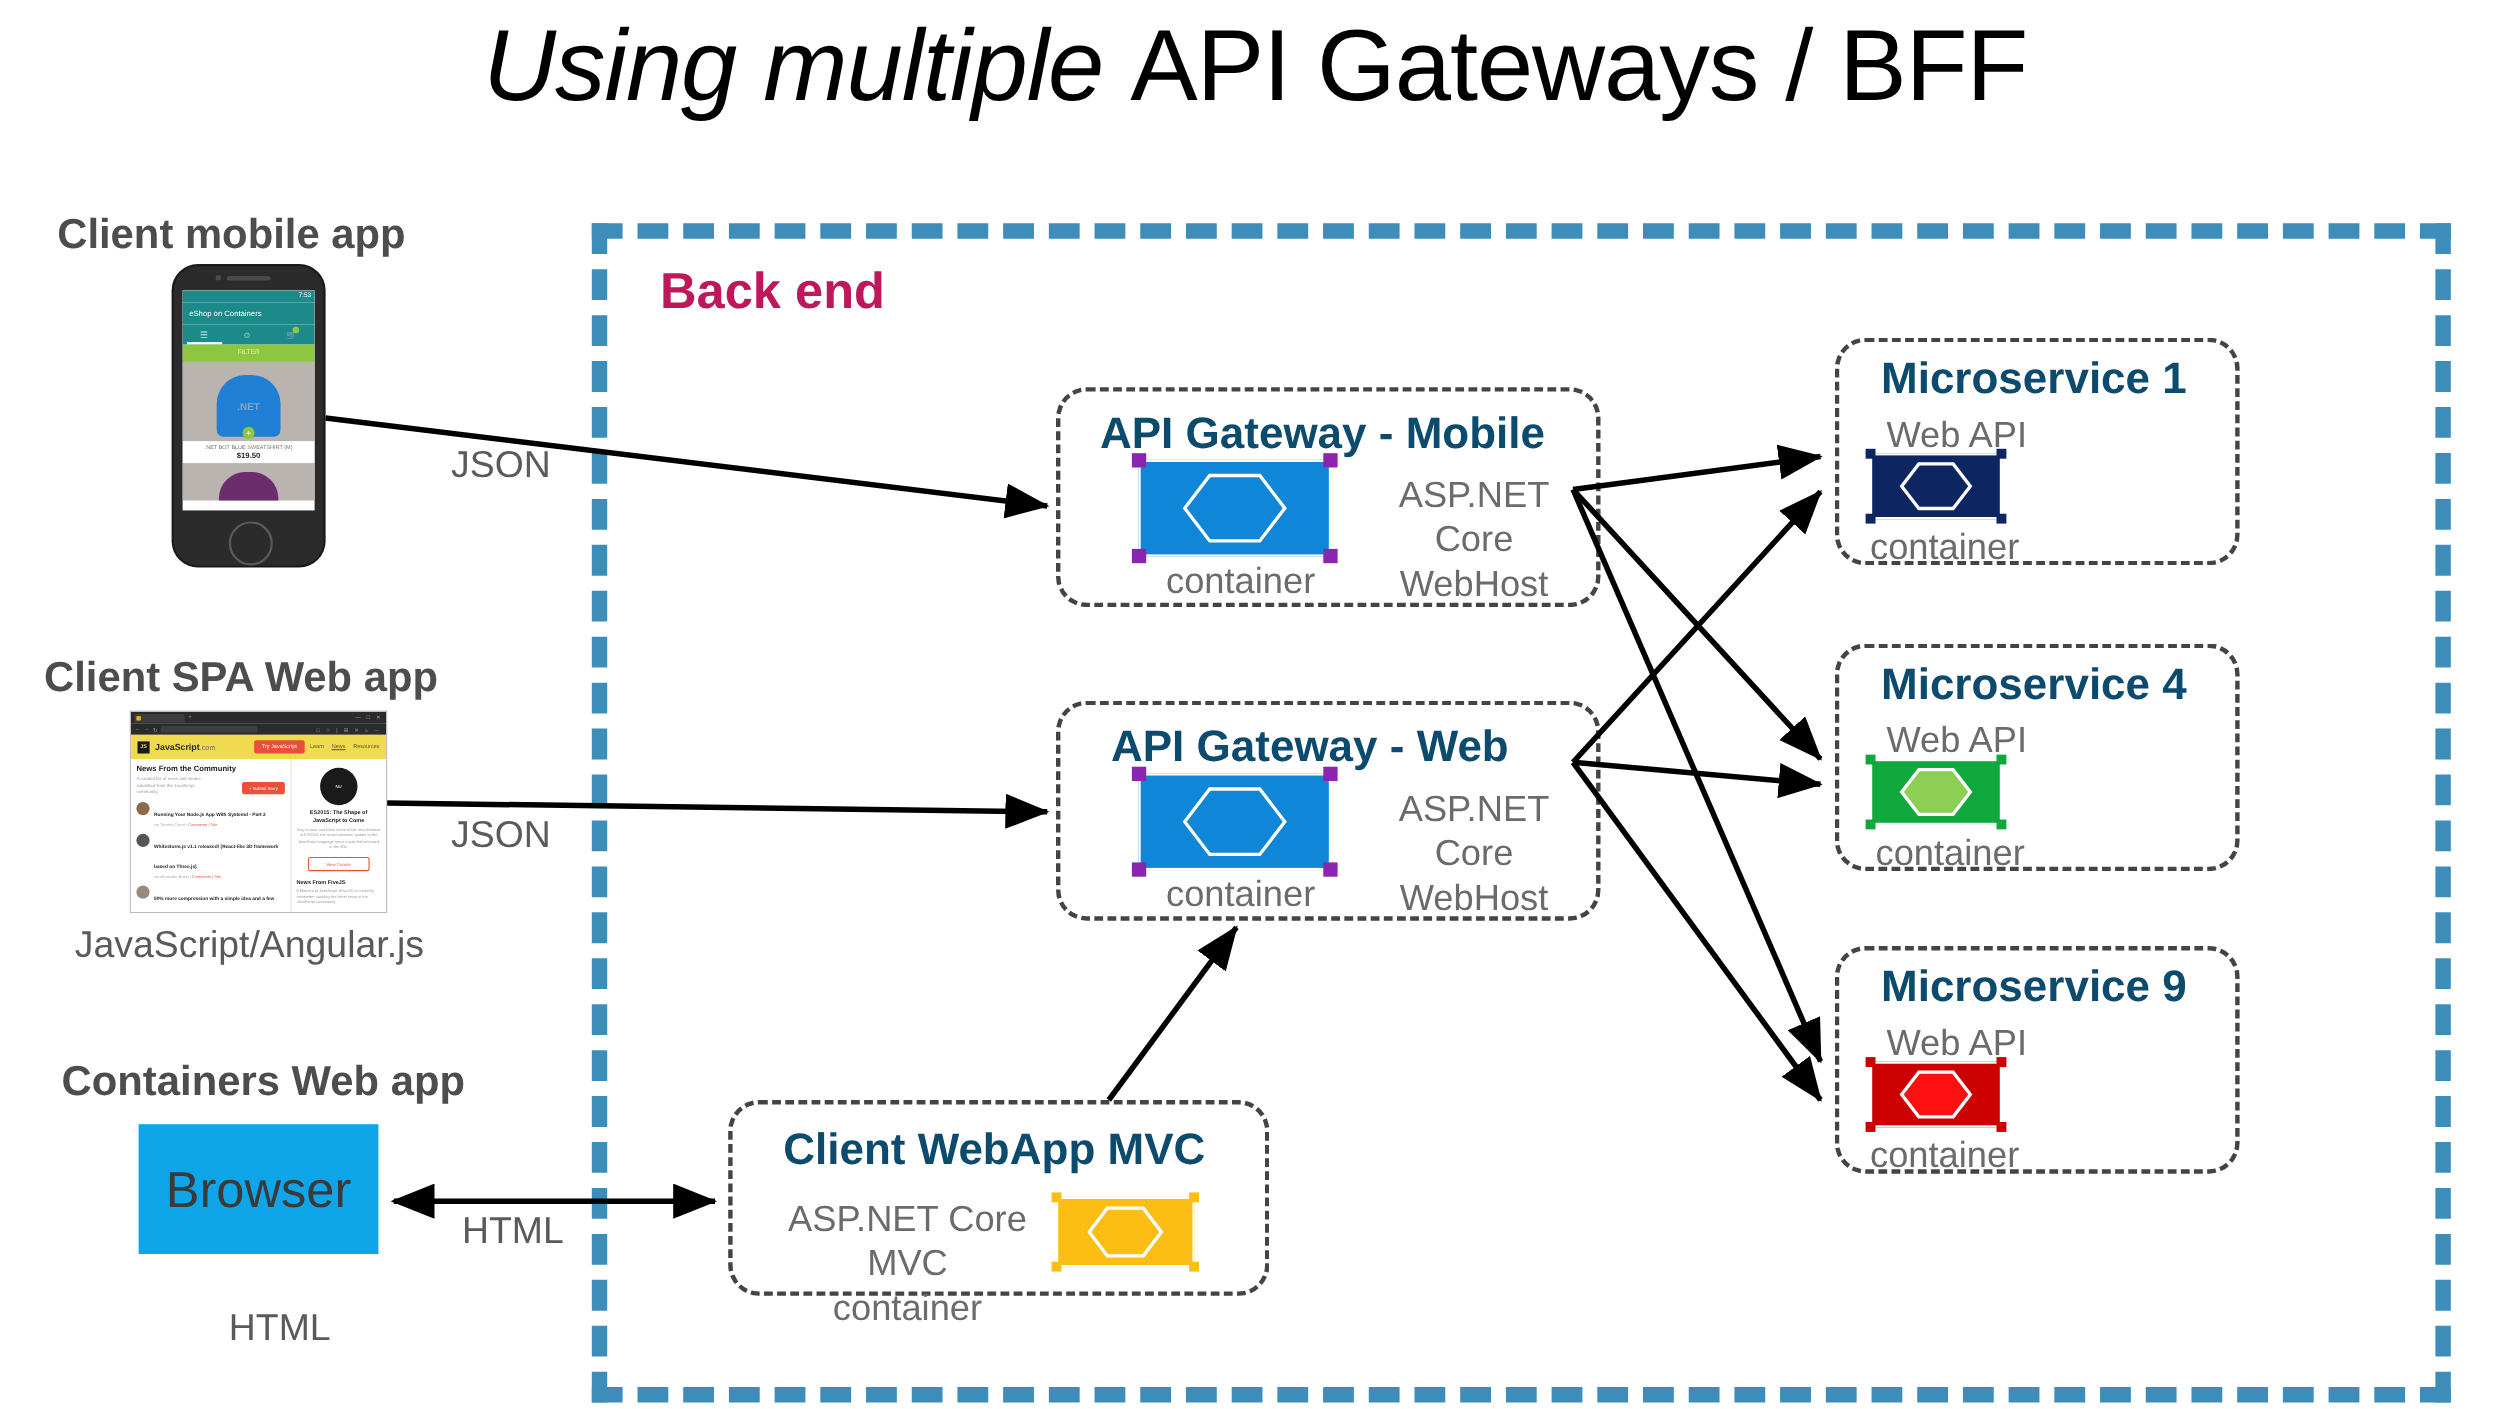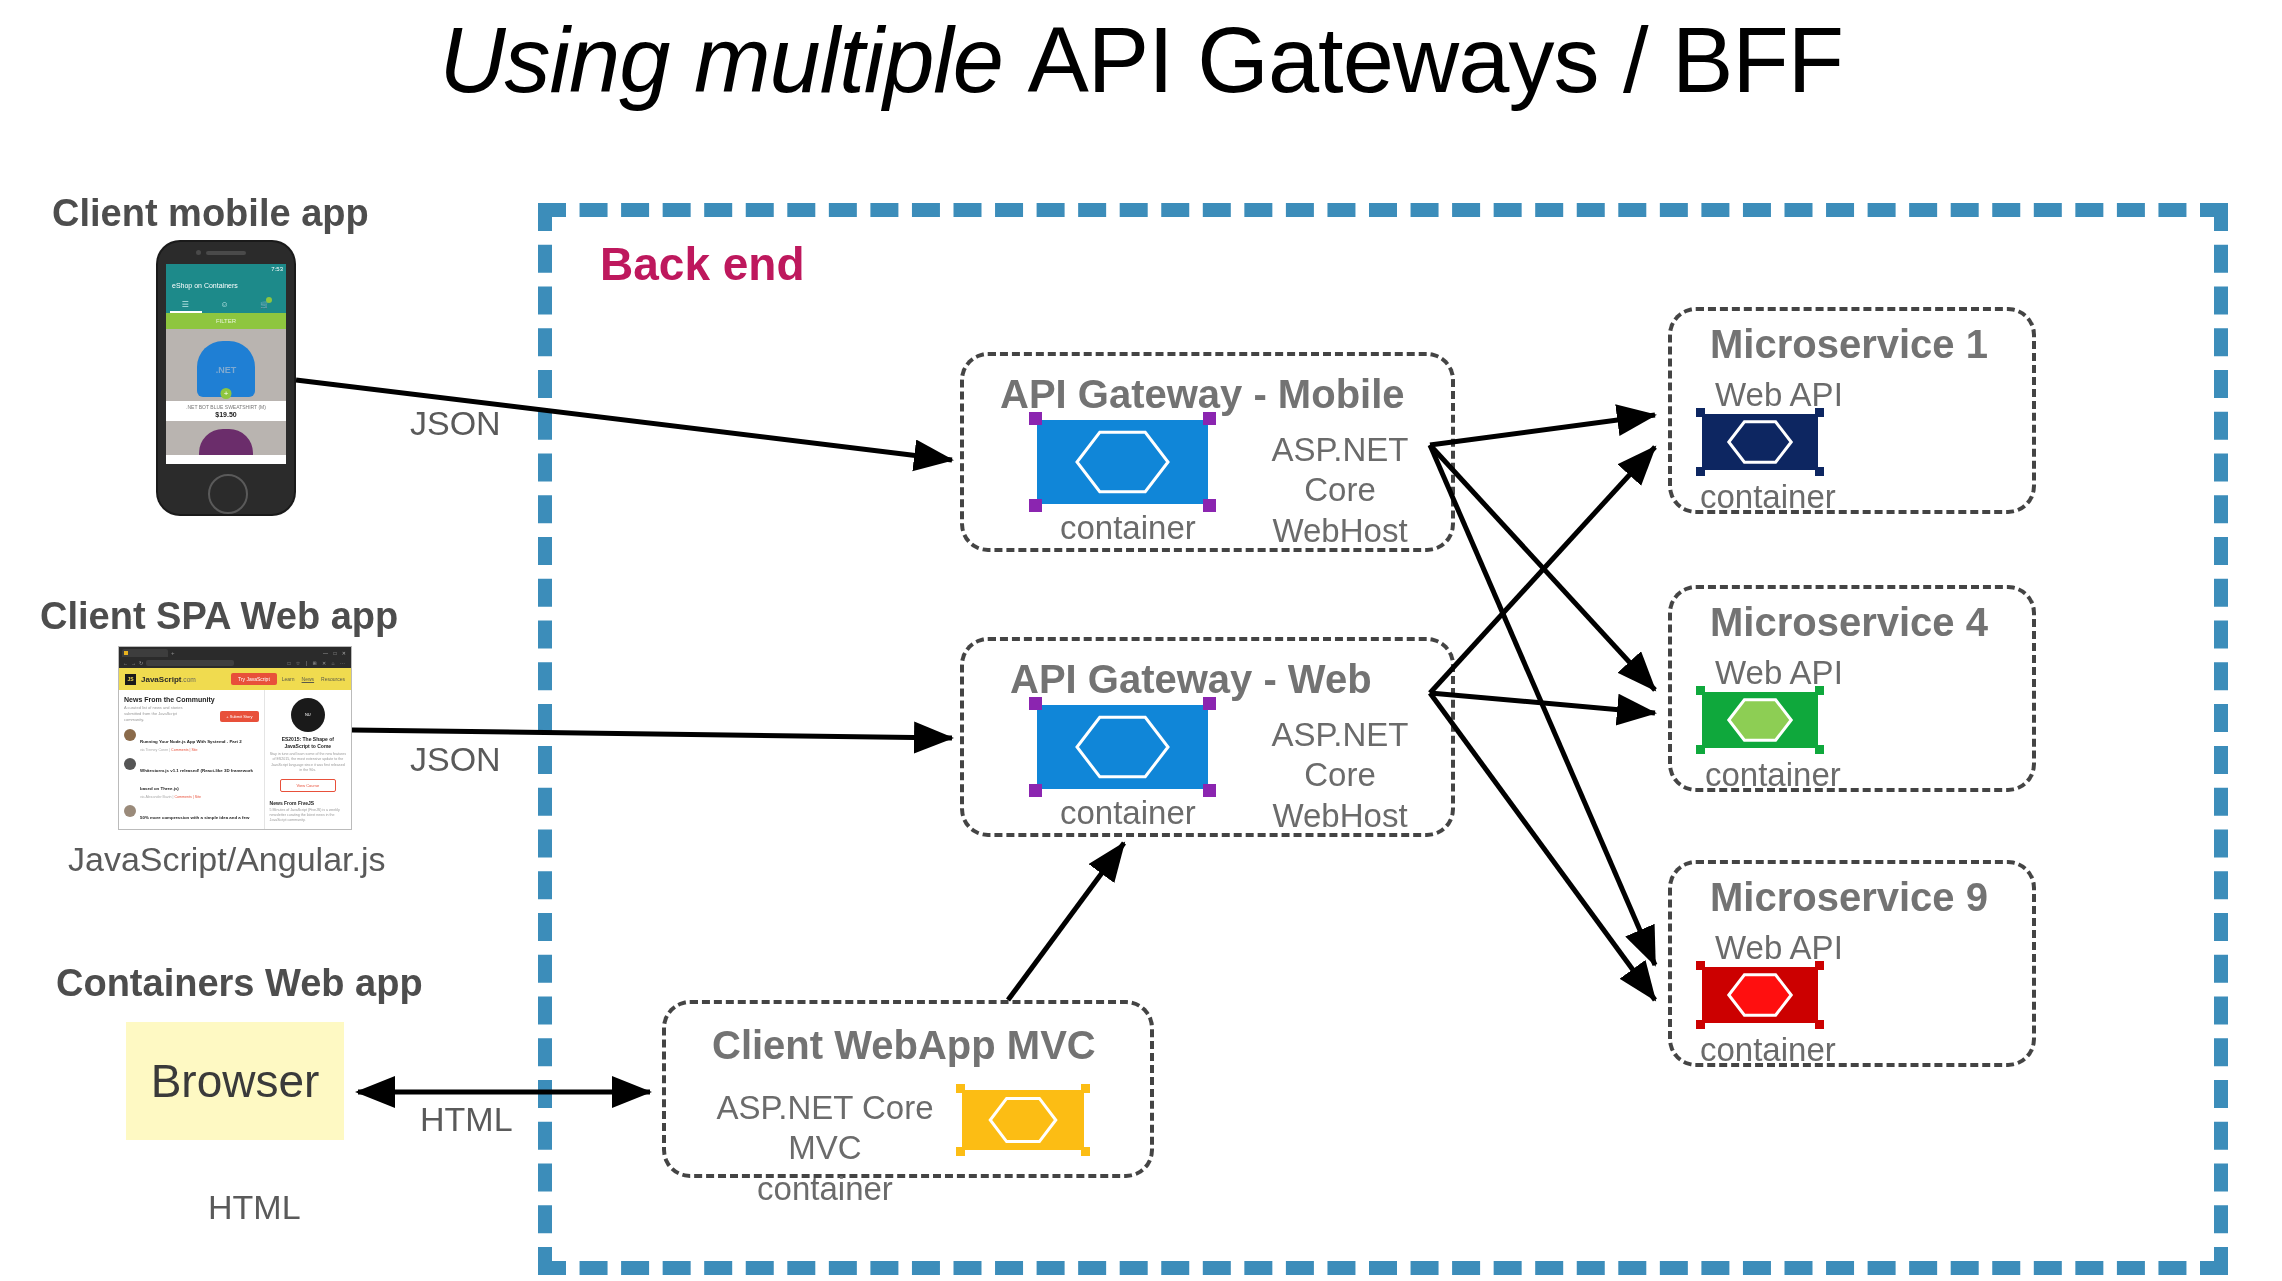--- a/index.html
+++ b/index.html
@@ -134,31 +134,31 @@
             text-align:center;line-height:1.1;}
   .js-s-h{font-size:5px;font-weight:700;color:#222;text-align:center;line-height:1.3;}
   .js-s-p{font-size:3.6px;color:#999;text-align:center;line-height:1.5;margin-top:3px;}
   .js-s-btn{border:1px solid #e8503a;color:#e8503a;font-size:4px;text-align:center;
             padding:3px 0;border-radius:2px;margin:5px 10px 0;}
   .js-s-h2{font-size:5px;font-weight:700;color:#222;margin-top:8px;}
   .js-s-p2{font-size:3.6px;color:#999;line-height:1.5;margin-top:2px;}
 
   
   #browser-box{
-    left:126px;top:1022px;width:218px;height:118px;background:#fef9c3;
+    left:126px;top:1022px;width:218px;height:118px;background:#0ea5e9;
     display:flex;align-items:center;justify-content:center;
   }
   #browser-box span{font-size:46px;color:#3a3a3a;}
 
   
   .node{
     border:4px dashed #444;border-radius:28px;box-sizing:border-box;background:#fff;
   }
   .node-title{
-    font-size:40px;font-weight:700;color:#737373;white-space:nowrap;
+    font-size:40px;font-weight:700;color:#0c4a6e;white-space:nowrap;
     position:absolute;
   }
   .node-sub{
     font-size:33px;color:#6b6b6b;white-space:nowrap;position:absolute;
     line-height:1.22;text-align:center;
   }
 
   
   .cont{position:absolute;}
   .cont .body{position:absolute;left:0;top:0;width:100%;height:100%;}

